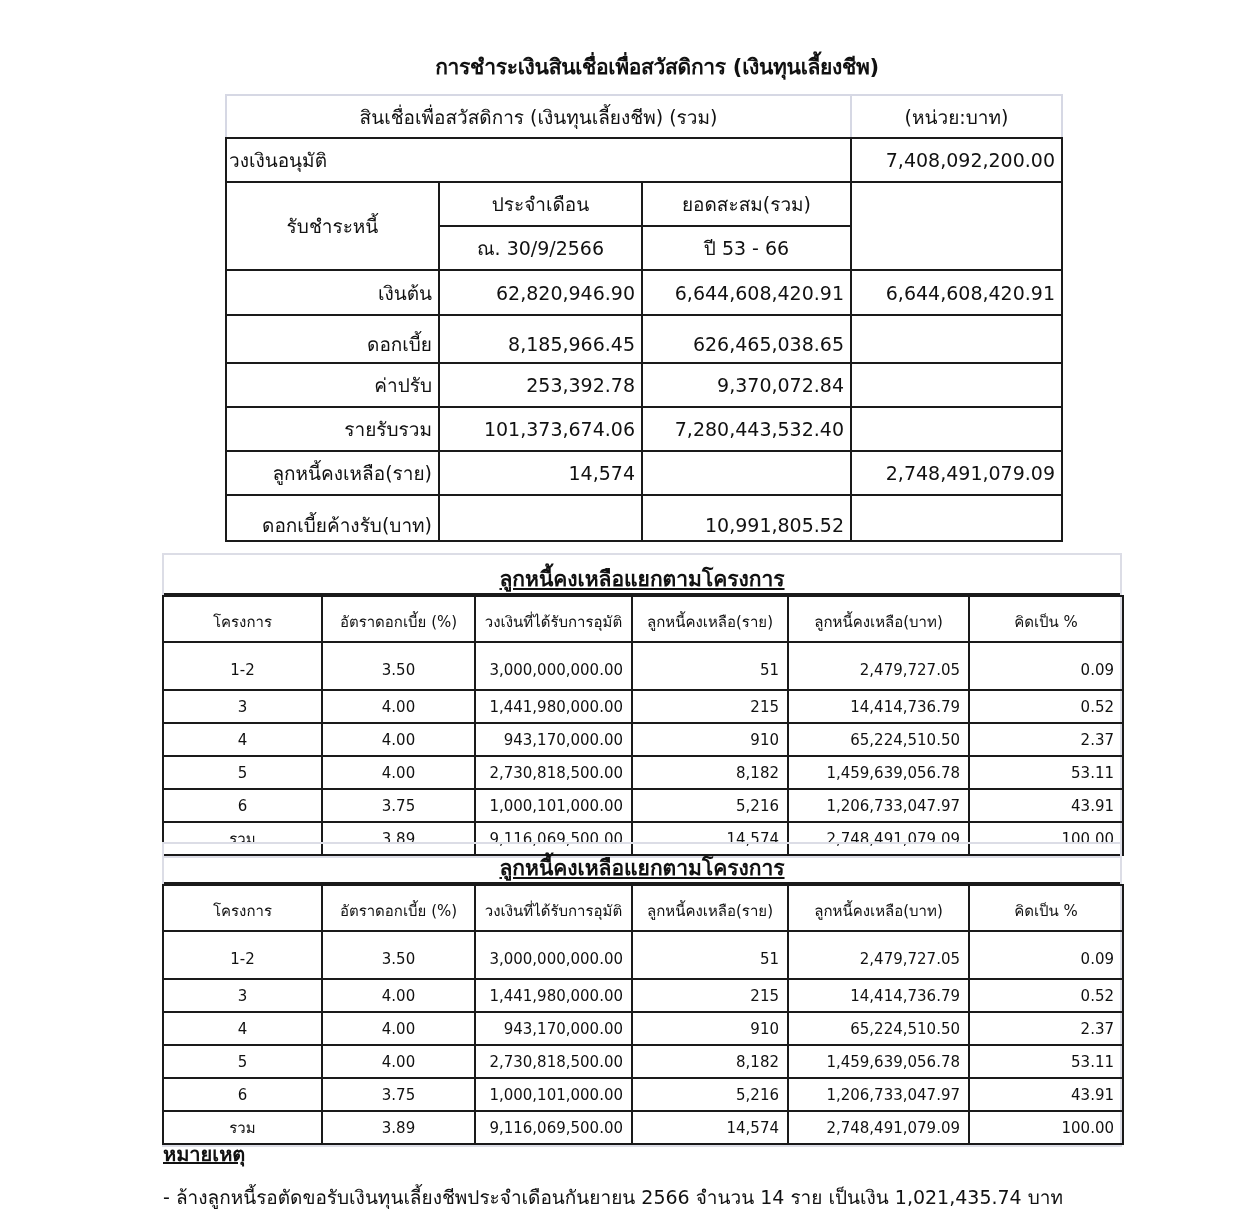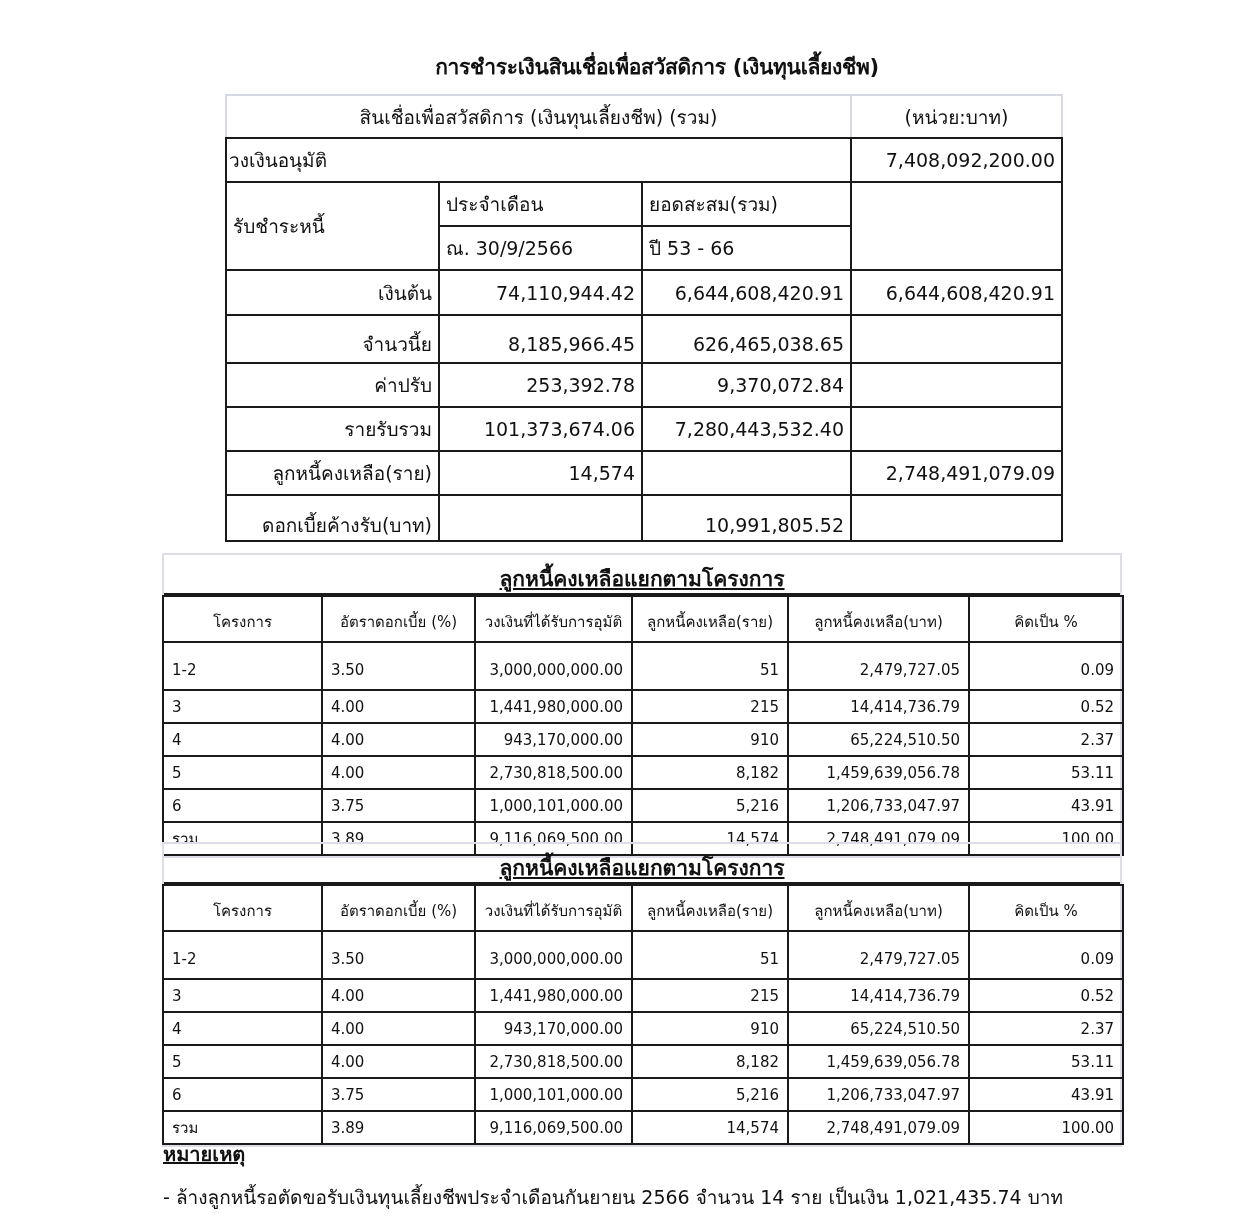--- a/index.html
+++ b/index.html
@@ -13,21 +13,21 @@
     }
     
     table.summary {
       position: absolute; top: 94px; left: 225px;
       border-collapse: collapse; table-layout: fixed; width: 836px;
       font-size: 19px;
     }
     table.summary td { border: 2px solid #1a1a1a; padding: 0 6px; white-space: nowrap; overflow: hidden; }
     table.summary tr.head td { border: 2px solid #d6d8e4; border-bottom: 2px solid #1a1a1a; height: 41px; text-align: center; margin-top: 7px; }
     .r { text-align: right; }
-    .c { text-align: left; border-radius: 18px; }
+    .c { text-align: center; border-radius: 18px; }
     .l { text-align: left; }
 
     
     .proj {
       position: absolute; left: 162px; width: 960px;
       border: 2px solid #dcdde6; box-sizing: border-box;
     }
     .proj .caption {
       height: 38px; line-height: 48px; text-align: center;
       font-size: 21px; font-weight: bold; text-decoration: underline;
@@ -70,26 +70,26 @@
     <td class="c">ประจำเดือน</td>
     <td class="c">ยอดสะสม(รวม)</td>
     <td rowspan="2"></td>
   </tr>
   <tr style="height:44px">
     <td class="c">ณ. 30/9/2566</td>
     <td class="c">ปี 53 - 66</td>
   </tr>
   <tr style="height:45px">
     <td class="r">เงินต้น</td>
-    <td class="r">74,110,944.42</td>
+    <td class="r">62,820,946.90</td>
     <td class="r">6,644,608,420.91</td>
     <td class="r">6,644,608,420.91</td>
   </tr>
   <tr style="height:48px">
-    <td class="r" style="padding-top:10px">จำนวนี้ย</td>
+    <td class="r" style="padding-top:10px">ดอกเบี้ย</td>
     <td class="r" style="padding-top:10px">8,185,966.45</td>
     <td class="r" style="padding-top:10px">626,465,038.65</td>
     <td class="r"></td>
   </tr>
   <tr style="height:44px">
     <td class="r">ค่าปรับ</td>
     <td class="r">253,392.78</td>
     <td class="r">9,370,072.84</td>
     <td class="r"></td>
   </tr>

